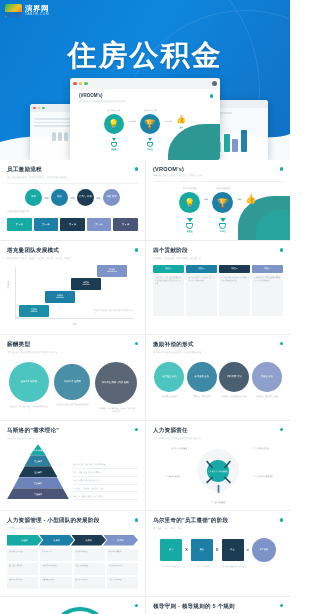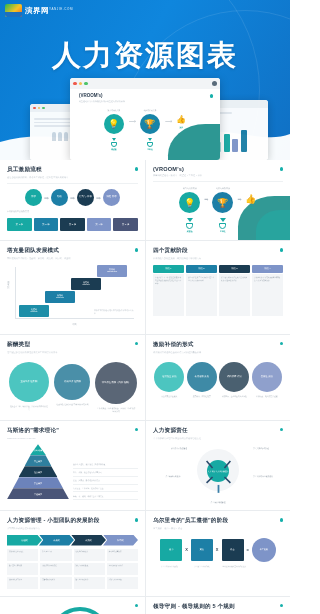--- a/index.html
+++ b/index.html
@@ -33,21 +33,21 @@
   }
   .logo-mark {
     width:17px;height:13px;border-radius:2px;
     background:linear-gradient(135deg,#2db84d 0%,#f7c325 55%,#ef5a2a 100%);
     position:relative; overflow:hidden;
   }
   .logo-mark::after{
     content:""; position:absolute; left:0; bottom:0; width:17px;height:5px;
     background:#1c6fc0; border-radius:0 0 2px 2px;
   }
-  .logo-txt { display:flex; flex-direction:row; line-height:1; }
+  .logo-txt { display:flex; flex-direction:column; line-height:1; }
   .logo-cn { font-size:7.5px; color:#fff; font-weight:700; letter-spacing:.5px;}
   .logo-en { font-size:3px; color:rgba(255,255,255,.85); letter-spacing:.6px; margin-top:1px;}
 
   .hero-title {
     position:absolute; top:36px; left:0; width:290px;
     text-align:center; z-index:6;
     font-size:29px; font-weight:700; color:#fff;
     letter-spacing:2px;
     text-shadow:0 1px 3px rgba(0,0,0,.18);
   }
@@ -209,21 +209,21 @@
   </svg>
 
   <div class="logo">
     <div class="logo-mark"></div>
     <div class="logo-txt">
       <span class="logo-cn">演界网</span>
       <span class="logo-en">YANJIE.COM</span>
     </div>
   </div>
 
-  <div class="hero-title">人力资源图表</div>
+  <div class="hero-title">住房公积金</div>
 
   <div class="mock mock-left">
     <div class="mock-bar">
       <span class="dot d-r"></span>
       <span class="dot d-y"></span>
       <span class="dot d-g"></span>
     </div>
     <div class="mock-body" style="height:48px;padding-top:4px;">
       <div class="ml-line" style="width:38px"></div>
       <div class="ml-line" style="width:58px"></div>

